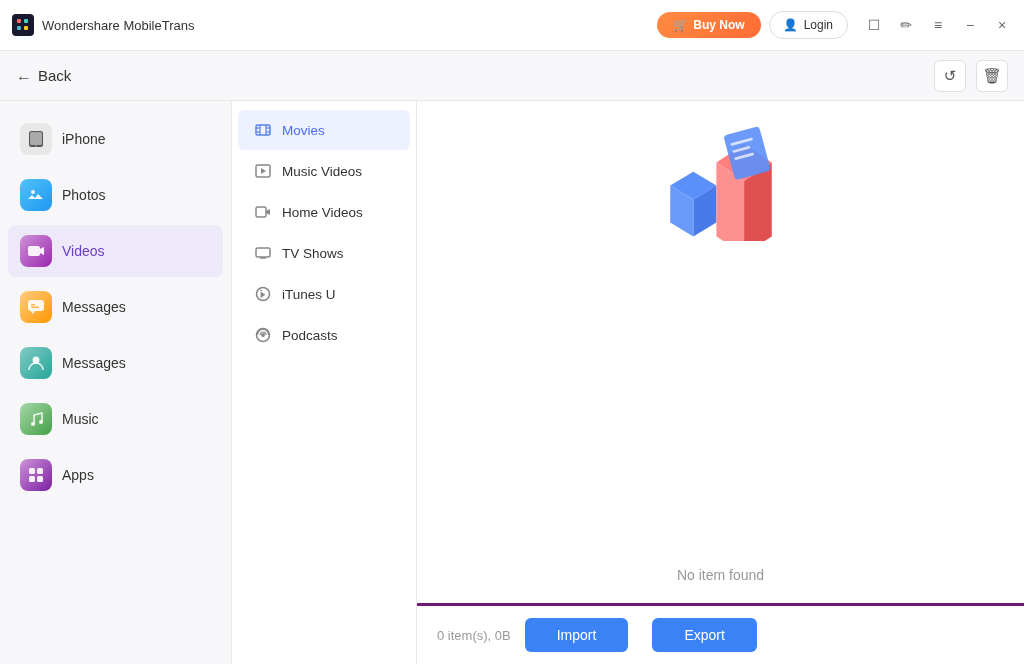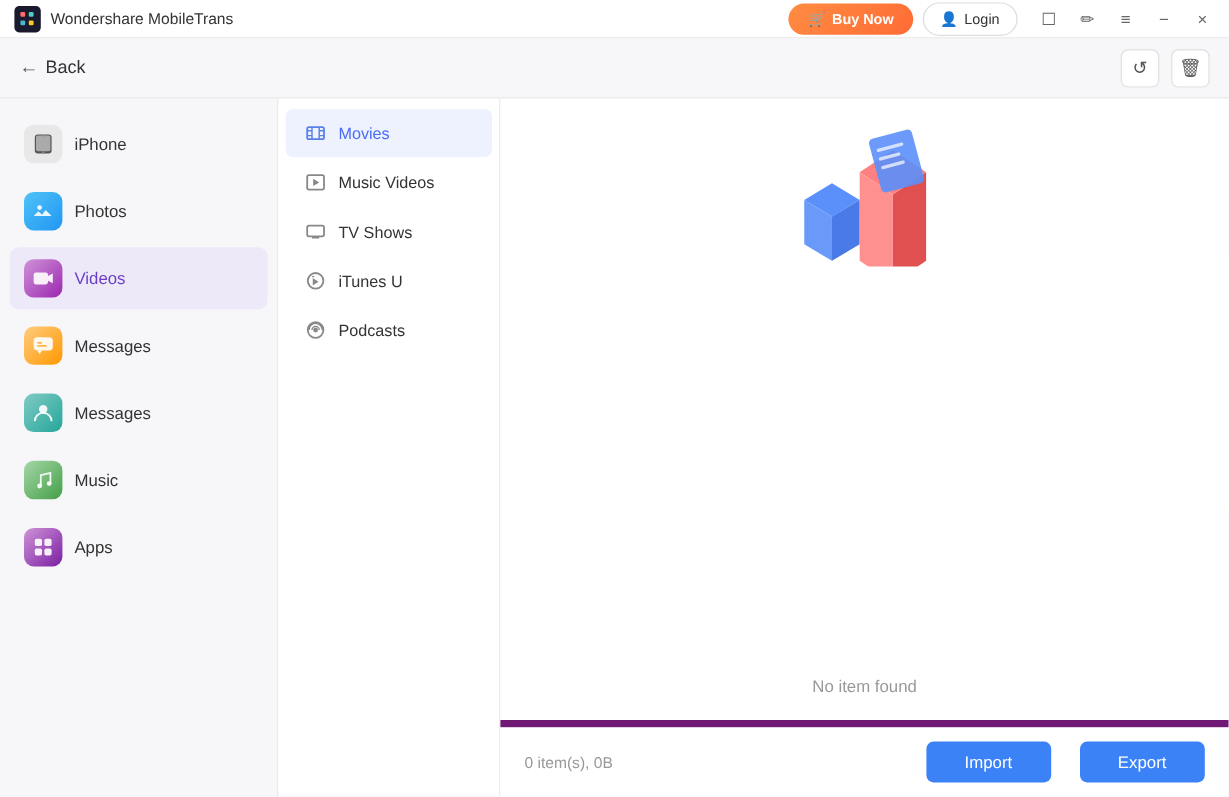--- a/index.html
+++ b/index.html
@@ -13,21 +13,21 @@
       flex-direction: column;
     }
 
     
     .title-bar {
       display: flex;
       align-items: center;
       justify-content: space-between;
       background: #ffffff;
       padding: 0 12px;
-      height: 32px;
+      height: 51px;
       border-bottom: 1px solid #e8e8e8;
       flex-shrink: 0;
     }
     .title-bar-left {
       display: flex;
       align-items: center;
       gap: 8px;
     }
     .app-logo {
       width: 22px;
@@ -272,23 +272,22 @@
 
     .empty-text {
       color: #999;
       font-size: 14px;
     }
 
     
     .content-footer {
       display: flex;
       align-items: center;
-      justify-content: space-between;
       padding: 12px 20px;
-      border-top: 6px solid #701a75;
+      border-top: 3px solid #701a75;
       background: white;
       flex-shrink: 0;
     }
     .item-count {
       font-size: 13px;
       color: #999;
     }
     .footer-actions {
       display: flex;
       gap: 10px;
@@ -453,20 +452,29 @@
     <div class="sub-nav-item">
       <span class="sub-nav-icon">
         <svg width="16" height="16" viewBox="0 0 16 16" fill="none">
           <rect x="1" y="2" width="14" height="12" rx="1.5" stroke="#888" stroke-width="1.5" fill="none"></rect>
           <path d="M6 5l5 3-5 3V5z" fill="#888"></path>
         </svg>
       </span>
       <span>Music Videos</span>
     </div>
 
+    <div class="sub-nav-item">
+      <span class="sub-nav-icon">
+        <svg width="16" height="16" viewBox="0 0 16 16" fill="none">
+          <rect x="1" y="3" width="10" height="10" rx="1.5" stroke="#888" stroke-width="1.5" fill="none"></rect>
+          <path d="M11 7l4-2v6l-4-2V7z" fill="#888"></path>
+        </svg>
+      </span>
+      <span>Home Videos</span>
+    </div>
 
     <div class="sub-nav-item">
       <span class="sub-nav-icon">
         <svg width="16" height="16" viewBox="0 0 16 16" fill="none">
           <rect x="1" y="3" width="14" height="9" rx="1.5" stroke="#888" stroke-width="1.5" fill="none"></rect>
           <line x1="5" y1="13" x2="11" y2="13" stroke="#888" stroke-width="1.5"></line>
           <line x1="8" y1="12" x2="8" y2="13" stroke="#888" stroke-width="1.5"></line>
         </svg>
       </span>
       <span>TV Shows</span>

